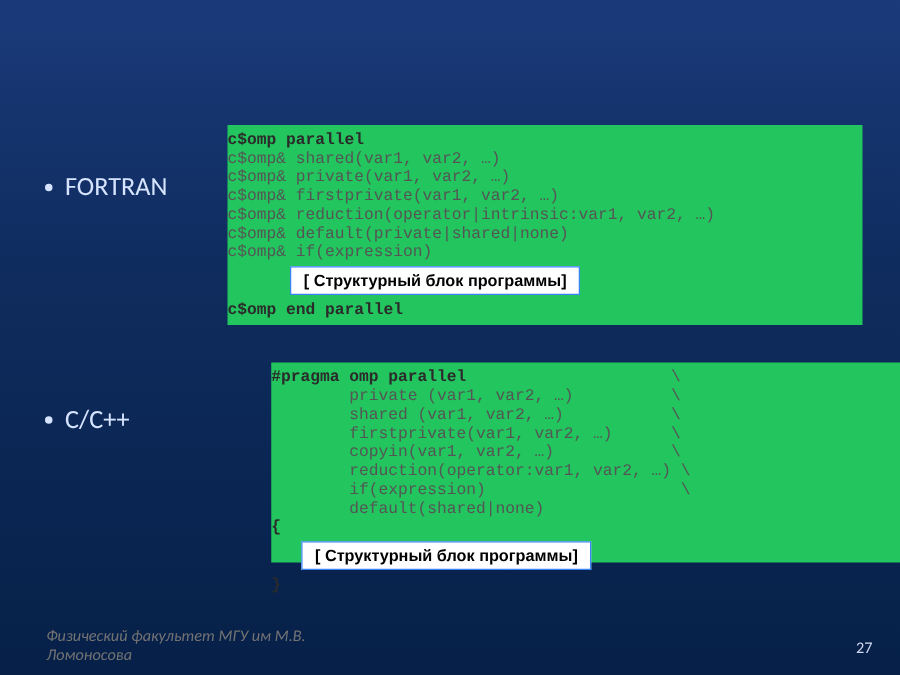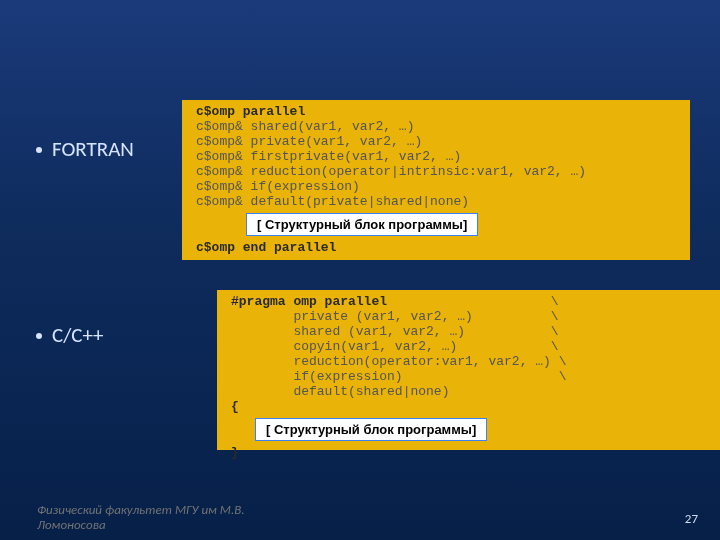--- a/index.html
+++ b/index.html
@@ -41,26 +41,26 @@
     border-radius: 50%;
     margin-right: 10px;
     position: relative;
     top: -3px;
   }
   .bullet-fortran { top: 136px; }
   .bullet-cpp    { top: 322px; }
 
   .codebox {
     position: absolute;
-    background: #eab308;
+    background: #22c55e;
     color: #555;
     font-family: "Courier New", monospace;
     font-size: 13px;
     line-height: 15px;
-    padding: 4px 8px 4px 14px;
+    padding: 4px 8px 4px 0;
     box-sizing: border-box;
   }
   .codebox.fortran { top: 100px; left: 182px; width: 508px; height: 160px; }
   .codebox.cpp     { top: 290px; left: 182px; width: 508px; height: 160px; margin-left: 35px; }
 
   .codebox .line { white-space: pre; }
   .codebox .bold { font-weight: 700; color: #2b2b2b; }
 
   .codebox .rcol { color: #555; }
 
@@ -111,30 +111,31 @@
     <span class="dot"></span>
     <span>C/C++</span>
   </div>
 
   <div class="codebox fortran">
     <div class="line bold">c$omp parallel</div>
     <div class="line">c$omp&amp; shared(var1, var2, …)</div>
     <div class="line">c$omp&amp; private(var1, var2, …)</div>
     <div class="line">c$omp&amp; firstprivate(var1, var2, …)</div>
     <div class="line">c$omp&amp; reduction(operator|intrinsic:var1, var2, …)</div>
+    <div class="line">c$omp&amp; default(private|shared|none)</div>
     <div class="line">c$omp&amp; if(expression)</div>
-    <div class="line">c$omp&amp; default(private|shared|none)</div>
     <div class="struct-box">[ Структурный блок программы]</div>
     <div class="line bold">c$omp end parallel</div>
   </div>
 
   <div class="codebox cpp">
     <div class="line"><span class="bold">#pragma omp parallel</span><span class="rcol">                     \</span></div>
     <div class="line">        private (var1, var2, …)          \</div>
     <div class="line">        shared (var1, var2, …)           \</div>
+    <div class="line">        firstprivate(var1, var2, …)      \</div>
     <div class="line">        copyin(var1, var2, …)            \</div>
     <div class="line">        reduction(operator:var1, var2, …) \</div>
     <div class="line">        if(expression)                    \</div>
     <div class="line">        default(shared|none)</div>
     <div class="line bold">{</div>
     <div class="struct-box">[ Структурный блок программы]</div>
     <div class="line bold">}</div>
   </div>
 
   <div class="footer-left">

